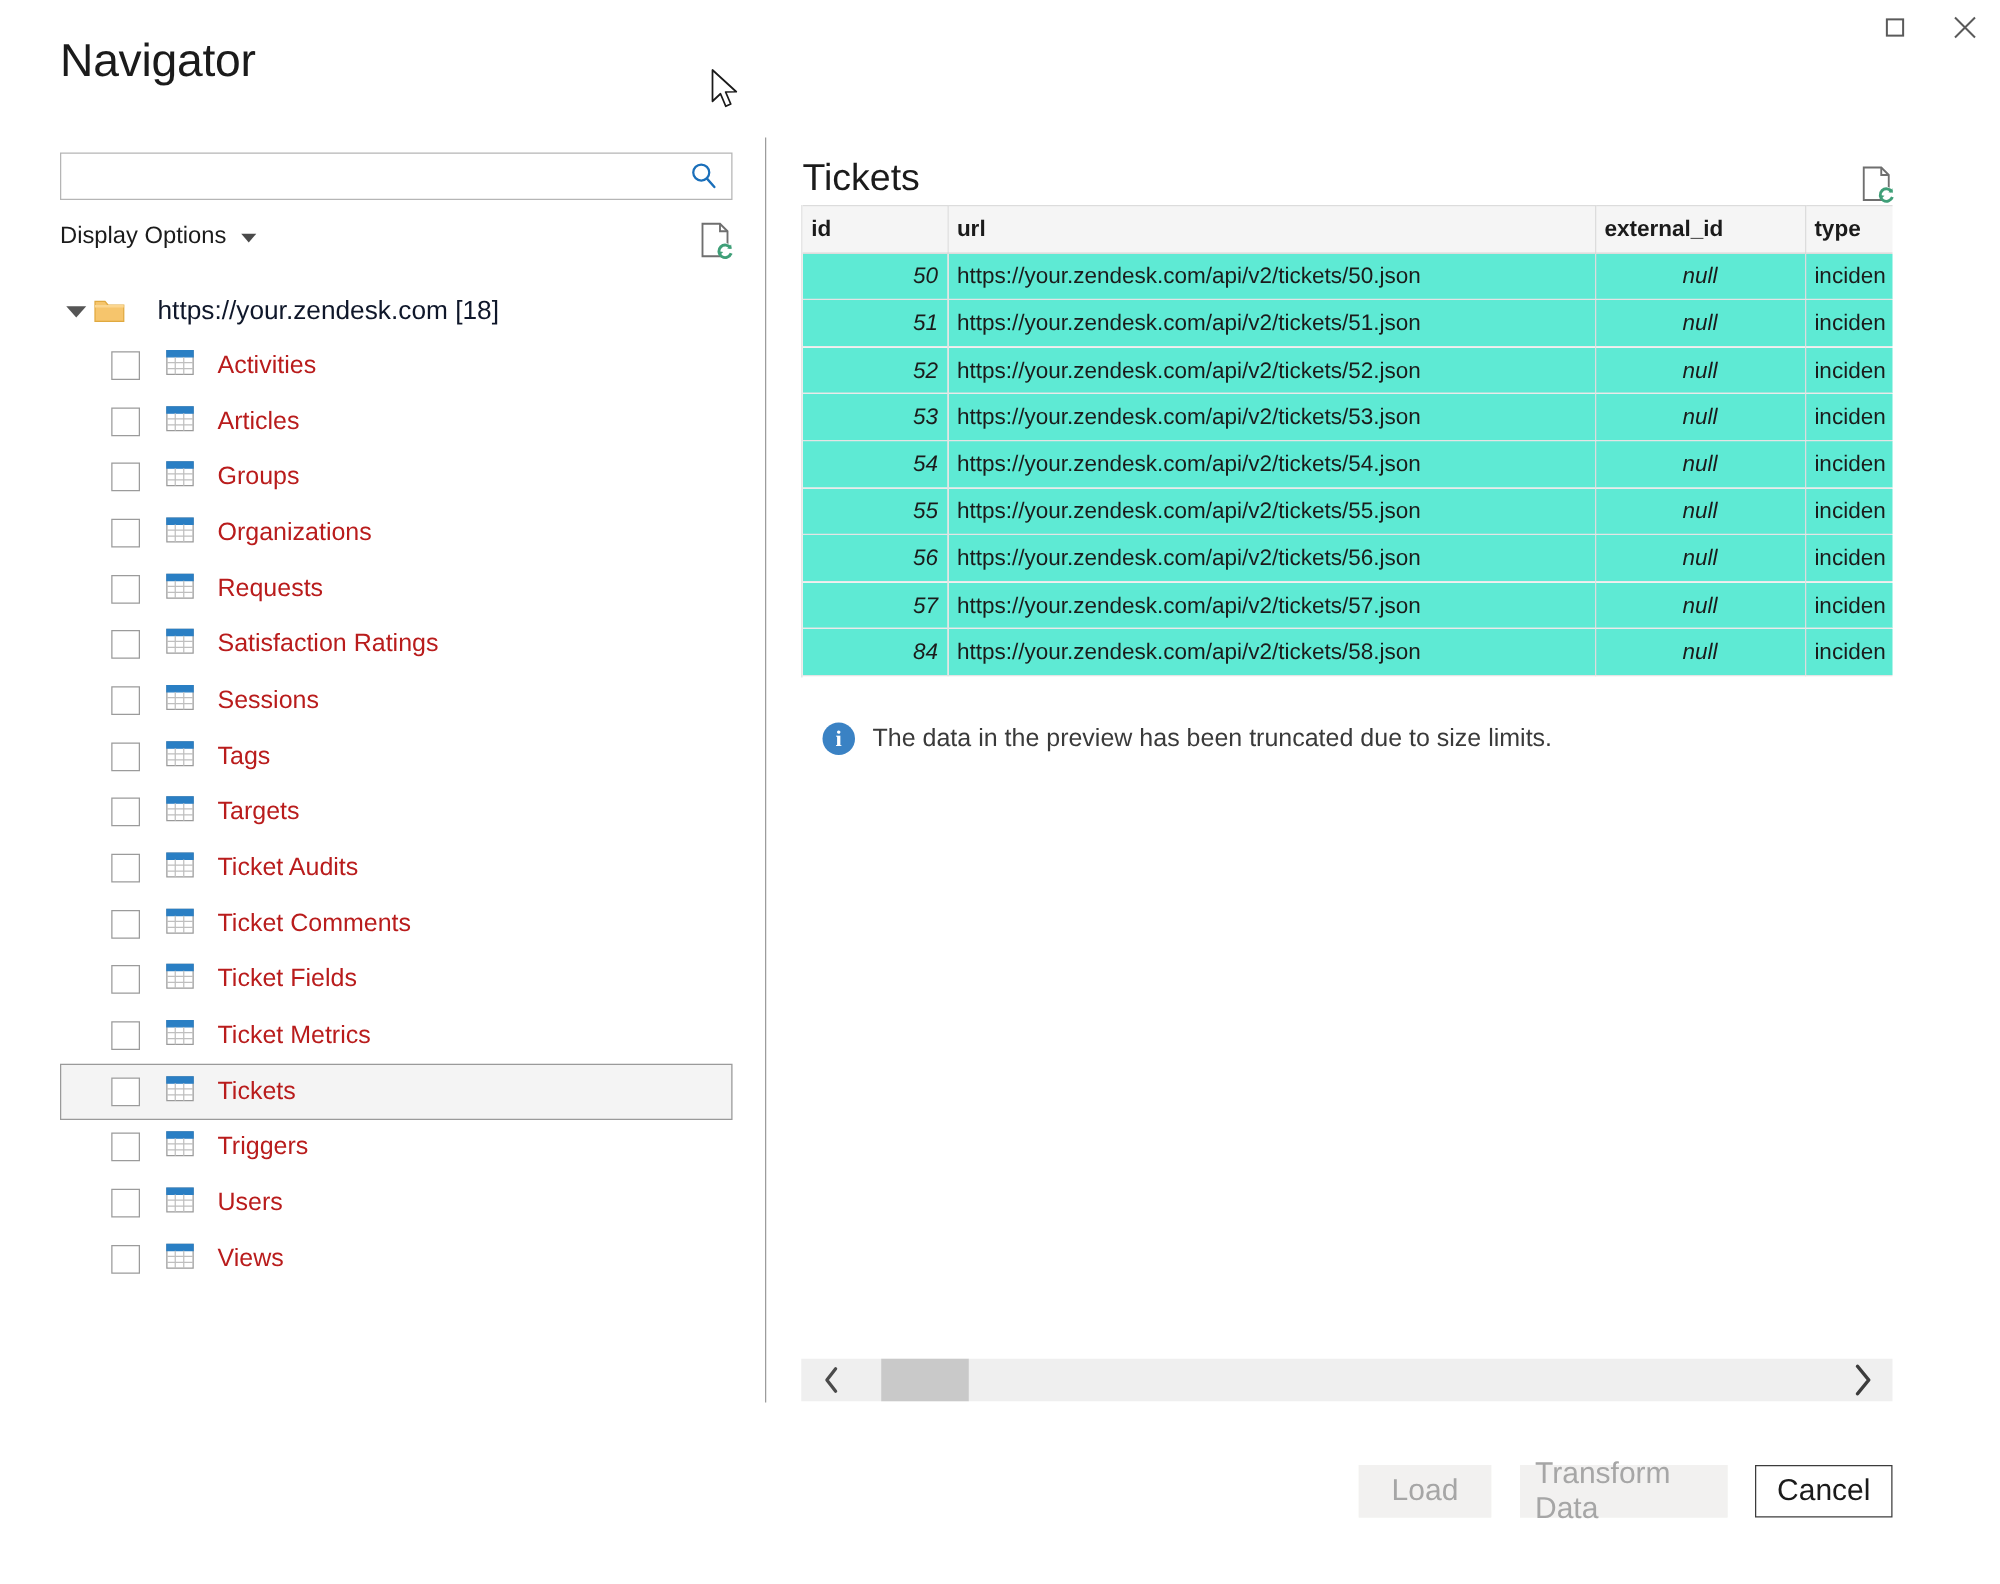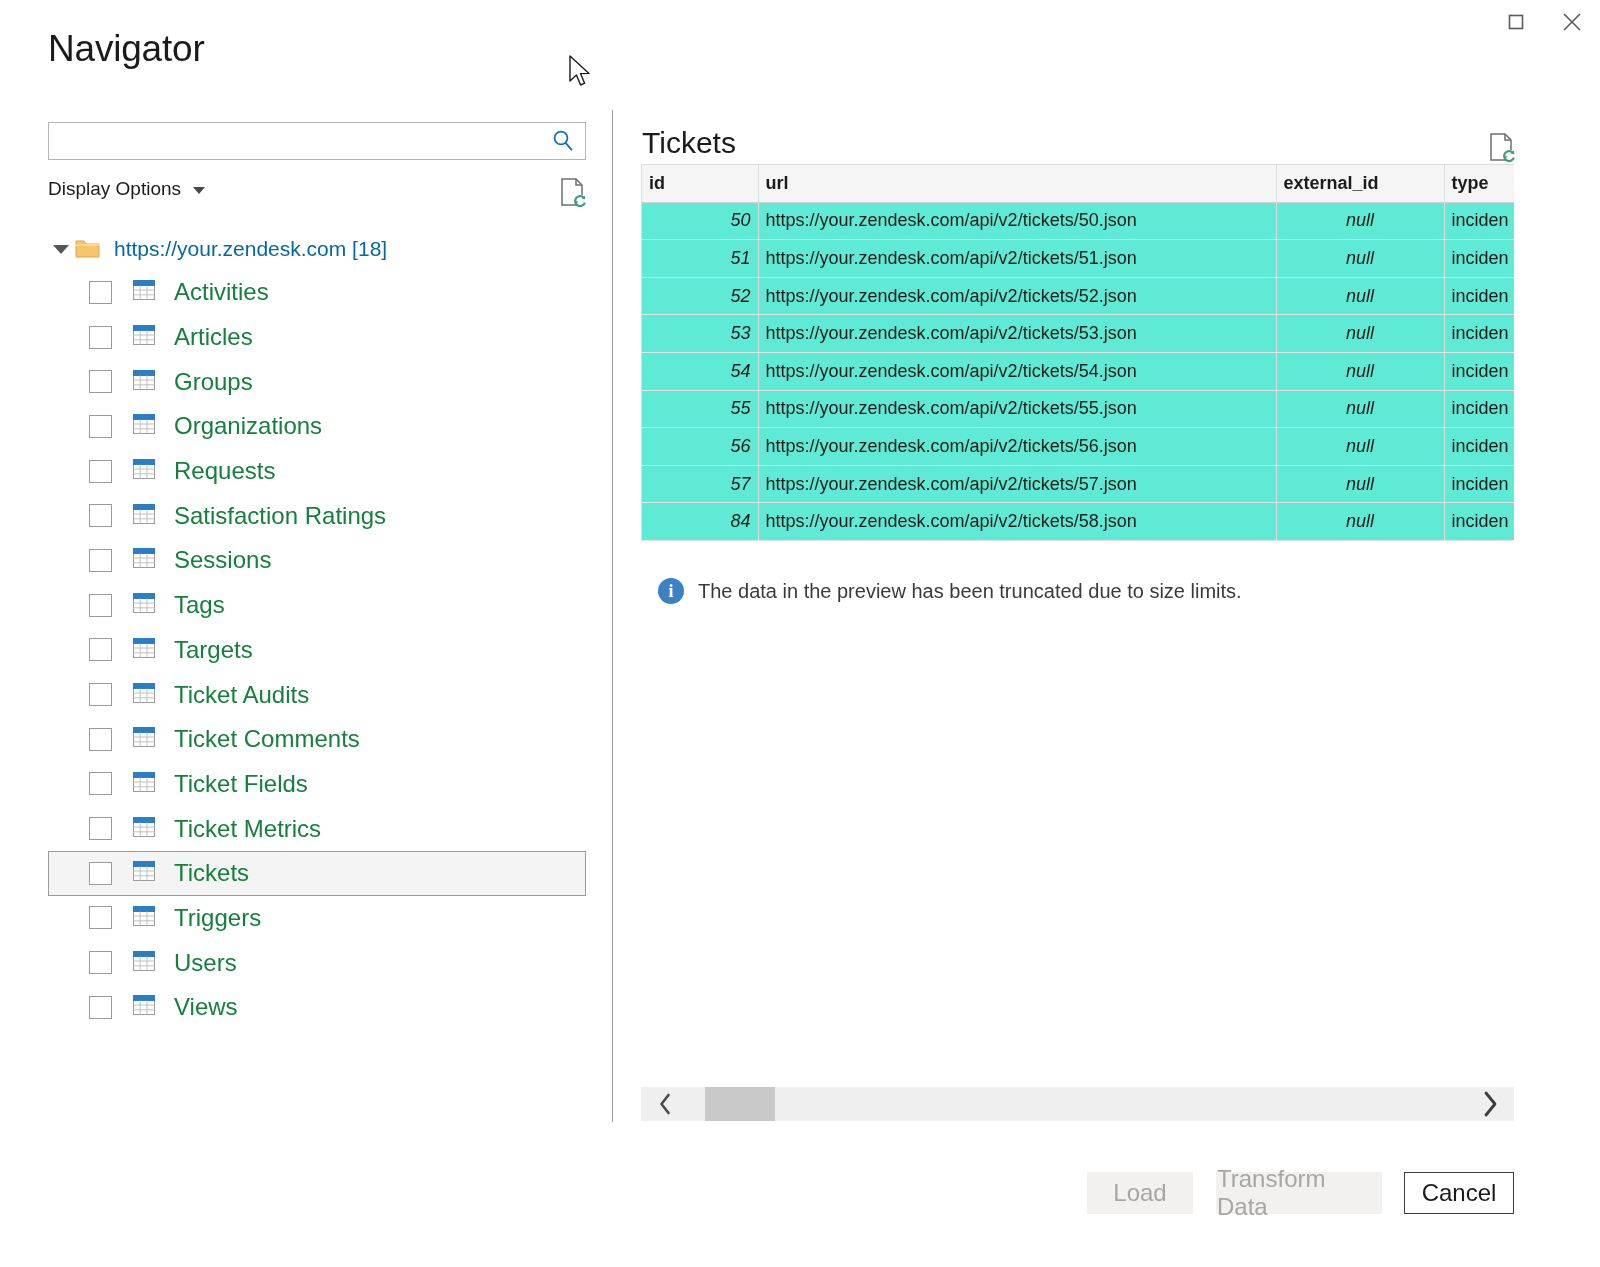--- a/index.html
+++ b/index.html
@@ -40,28 +40,28 @@
 
   .refreshdoc-left { position:absolute; left:556px; top:176px; }
 
   
   .tree { position:absolute; left:48px; top:228px; width:538px; }
   .treeroot { display:flex; align-items:center; height:42px; gap:0; }
   .expander { width:26px; display:flex; align-items:center; justify-content:center; }
   .expander .tri { width:0;height:0; border-left:8px solid transparent; border-right:8px solid transparent;
                    border-top:9px solid #555; }
   .folder { width:30px; display:flex; align-items:center; }
-  .rootlabel { font-size:21px; color:#0369a1; margin-left:10px; white-space:nowrap; }
+  .rootlabel { font-size:21px; color:#0f172a; margin-left:22px; white-space:nowrap; }
 
   .treeitem { position:relative; display:flex; align-items:center; height:44.7px;
               padding-left:40px; border:1px solid transparent; }
   .treeitem.selected { background:#f4f4f4; border:1px solid #9a9a9a; }
   .cbx { width:23px; height:23px; border:1px solid #9b9b9b; background:#fff; flex:none; }
   .tblicon { margin-left:19px; flex:none; }
-  .itemlabel { margin-left:17px; font-size:24px; color:#15803d; white-space:nowrap; }
+  .itemlabel { margin-left:17px; font-size:20px; color:#b91c1c; white-space:nowrap; }
 
   
   .vdivider { position:absolute; left:612px; top:110px; width:1px; height:1012px; background:#9c9c9c; }
 
   
   .rightpane { position:absolute; left:640px; top:0; width:960px; height:1267px; }
   .previewtitle { position:absolute; left:2px; top:126px; font-size:30px; font-weight:400; color:#1b1b1b; }
   .refreshdoc-right { position:absolute; left:845px; top:131px; }
 
   .gridwrap { position:absolute; left:1px; top:164px; width:873px; height:378px;
@@ -92,21 +92,21 @@
   .hs-track { position:relative; flex:1; height:34px; }
   .hs-thumb { position:absolute; left:16px; top:0; width:70px; height:34px; background:#c9c9c9; }
 
   
   .footer { position:absolute; left:0; top:1172px; width:1600px; height:44px; }
   .btn { position:absolute; height:42px; display:flex; align-items:center; justify-content:center;
          font-size:24px; font-family:"Liberation Sans", sans-serif; }
   .btn.disabled { background:#f2f1f0; border:1px solid #f2f1f0; color:#a6a6a6; }
   .btn.primary { background:#fff; border:1px solid #3c3c3c; color:#1b1b1b; }
   #btn-load { left:1087px; width:106px; }
-  #btn-transform { left:1216px; width:166px; }
+  #btn-transform { left:1216px; width:166px;padding-left:11px; }
   #btn-cancel { left:1404px; width:110px; }
 </style>
 </head>
 <body>
 
 <div id="root">
 
   <div class="winbtns">
     <div class="winbtn">
       <svg width="20" height="20" viewBox="0 0 20 20">

